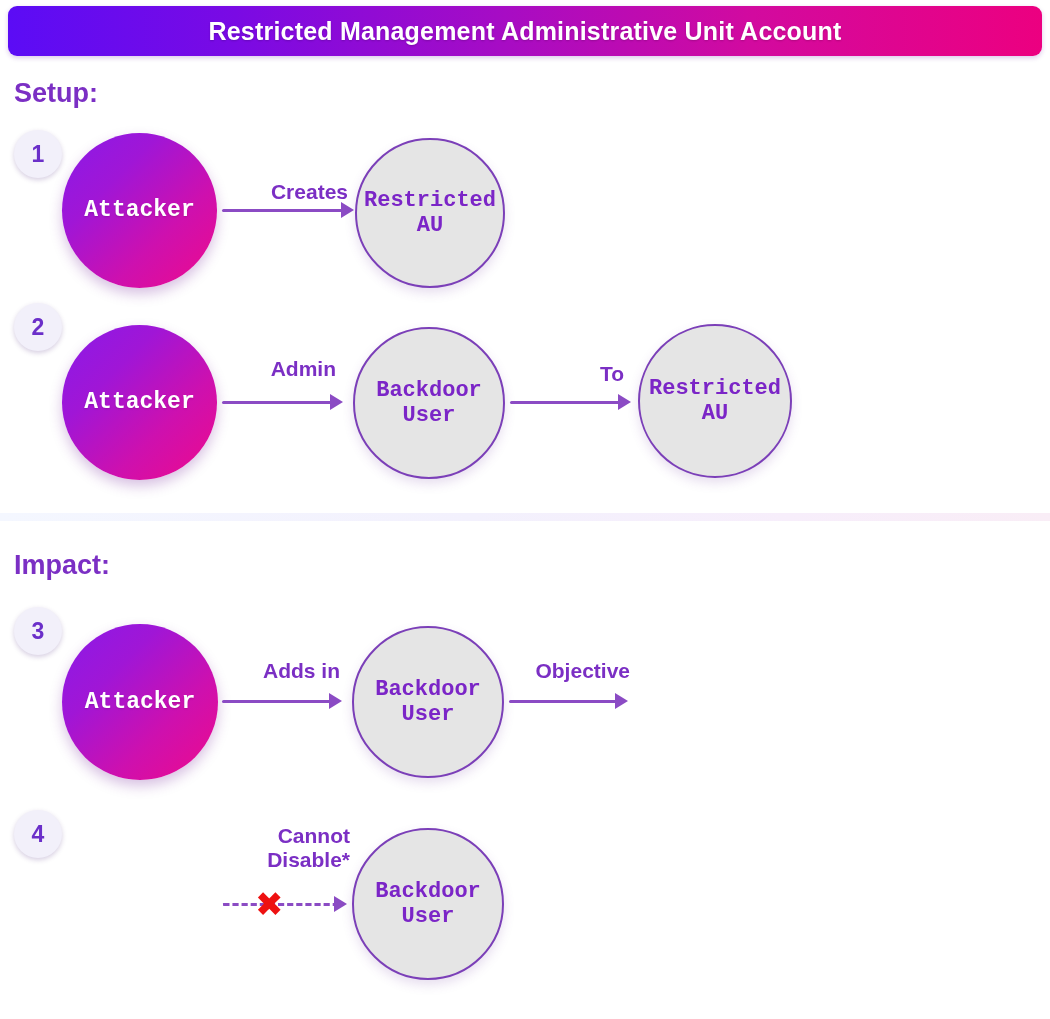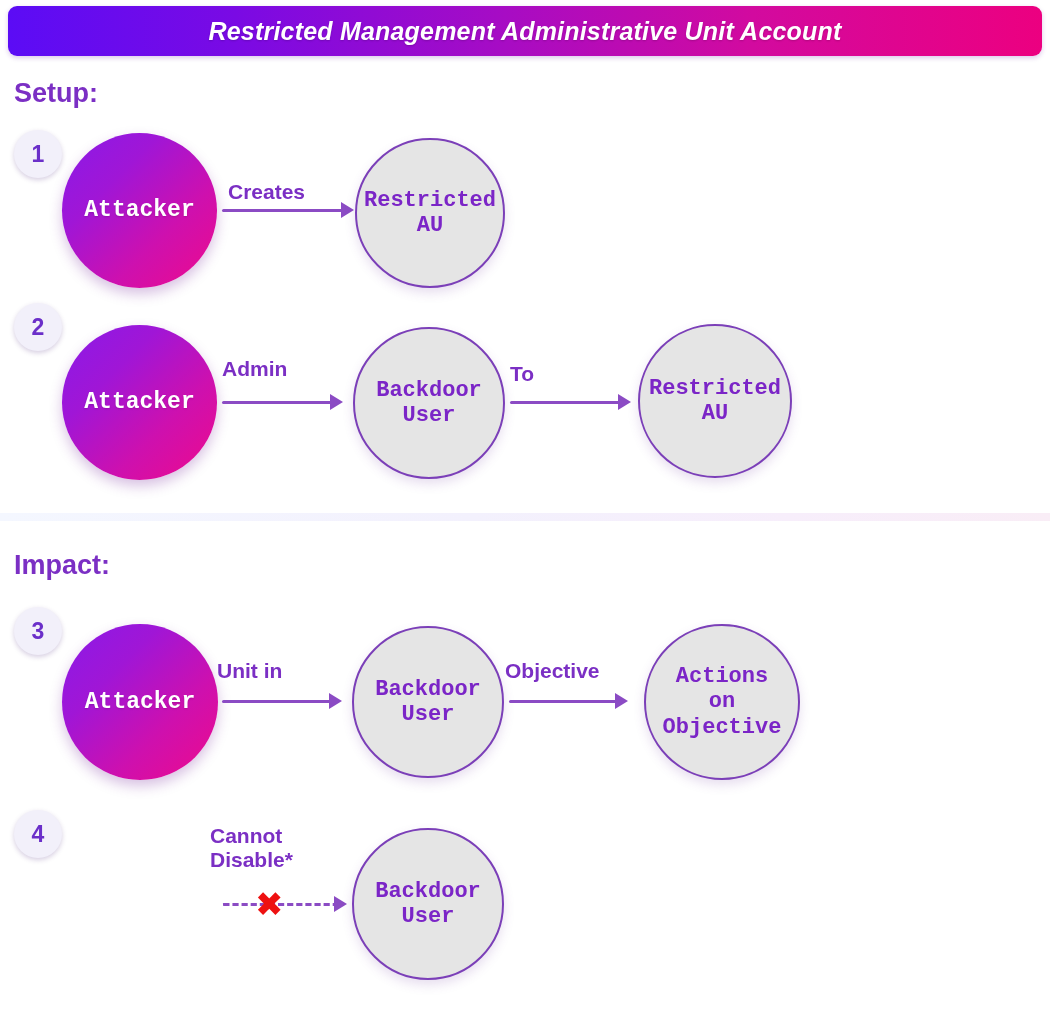--- a/index.html
+++ b/index.html
@@ -11,21 +11,21 @@
     position:relative;
   }
   #stage{position:relative;width:1050px;height:1019px;}
 
   
   .title-bar{
     position:absolute;left:8px;top:6px;width:1034px;height:50px;
     border-radius:9px;
     background:linear-gradient(90deg,#5B0CF5 0%,#7A0AE4 22%,#A70CC4 48%,#D20A9F 72%,#EC0080 100%);
     box-shadow:0 2px 5px rgba(90,20,160,.22);
-    display:flex;align-items:center;justify-content:center;font-style:italic;
+    display:flex;align-items:center;justify-content:center;
   }
   .title-bar span{
     color:#ffffff;font-size:25px;font-weight:bold;letter-spacing:.2px;
     text-shadow:0 1px 2px rgba(0,0,0,.18);
   }
 
   
   .section-heading{
     position:absolute;left:14px;
     color:#7B2FC4;font-size:27px;font-weight:bold;
@@ -78,21 +78,21 @@
   .conn-line.dashed{
     background:none;height:0;border-top:3px dashed #8B4BC4;
   }
   .conn-head{
     position:absolute;width:0;height:0;
     border-top:8px solid transparent;border-bottom:8px solid transparent;
     border-left:13px solid #8B4BC4;
   }
   .conn-label{
     position:absolute;color:#7B2FC4;font-size:21px;font-weight:bold;
-    text-align:left;line-height:1.16;white-space:nowrap;
+    text-align:right;line-height:1.16;white-space:nowrap;
   }
   .x-mark{
     position:absolute;color:#EE1111;font-size:34px;font-weight:bold;
     line-height:1;
   }
 
   
   .footnote{
     position:absolute;left:516px;top:948px;width:500px;
     color:#8A45C8;font-size:20px;font-style:italic;line-height:1.38;
@@ -158,36 +158,33 @@
 
   <div class="step-badge" style="left:14px;top:607px;">3</div>
 
   <div class="node node-filled node-attacker" style="left:62px;top:624px;width:156px;height:156px;font-size:23px;">
     <span>Attacker</span>
   </div>
 
   <div class="conn">
     <div class="conn-line" style="left:222px;top:700px;width:113px;"></div>
     <div class="conn-head" style="left:329px;top:693px;"></div>
-    <div class="conn-label" style="left:217px;top:659px;width:123px;">Unit in</div>
+    <div class="conn-label" style="left:217px;top:659px;width:123px;">Adds in</div>
   </div>
 
   <div class="node node-outline" style="left:352px;top:626px;width:152px;height:152px;font-size:22px;">
     <span class="ml">Backdoor<br>User</span>
   </div>
 
   <div class="conn">
     <div class="conn-line" style="left:509px;top:700px;width:112px;"></div>
     <div class="conn-head" style="left:615px;top:693px;"></div>
     <div class="conn-label" style="left:505px;top:659px;width:125px;">Objective</div>
   </div>
 
-  <div class="node node-outline" style="left:644px;top:624px;width:156px;height:156px;font-size:22px;">
-    <span class="ml">Actions<br>on<br>Objective</span>
-  </div>
 
   <div class="step-badge" style="left:14px;top:810px;">4</div>
 
 
   <div class="conn">
     <div class="conn-line dashed" style="left:222px;top:903px;width:118px;"></div>
     <div class="conn-head" style="left:334px;top:896px;"></div>
     <div class="x-mark" style="left:255px;top:887px;">✖</div>
     <div class="conn-label" style="left:210px;top:824px;width:140px;">Cannot<br>Disable*</div>
   </div>

